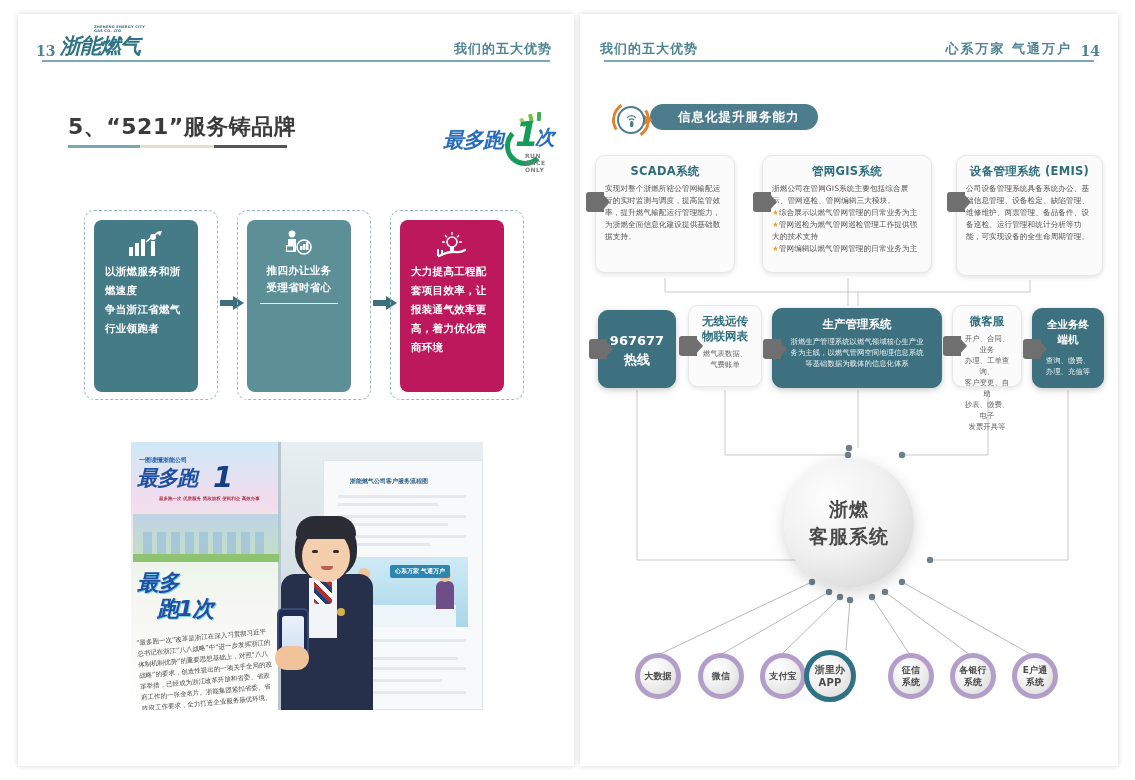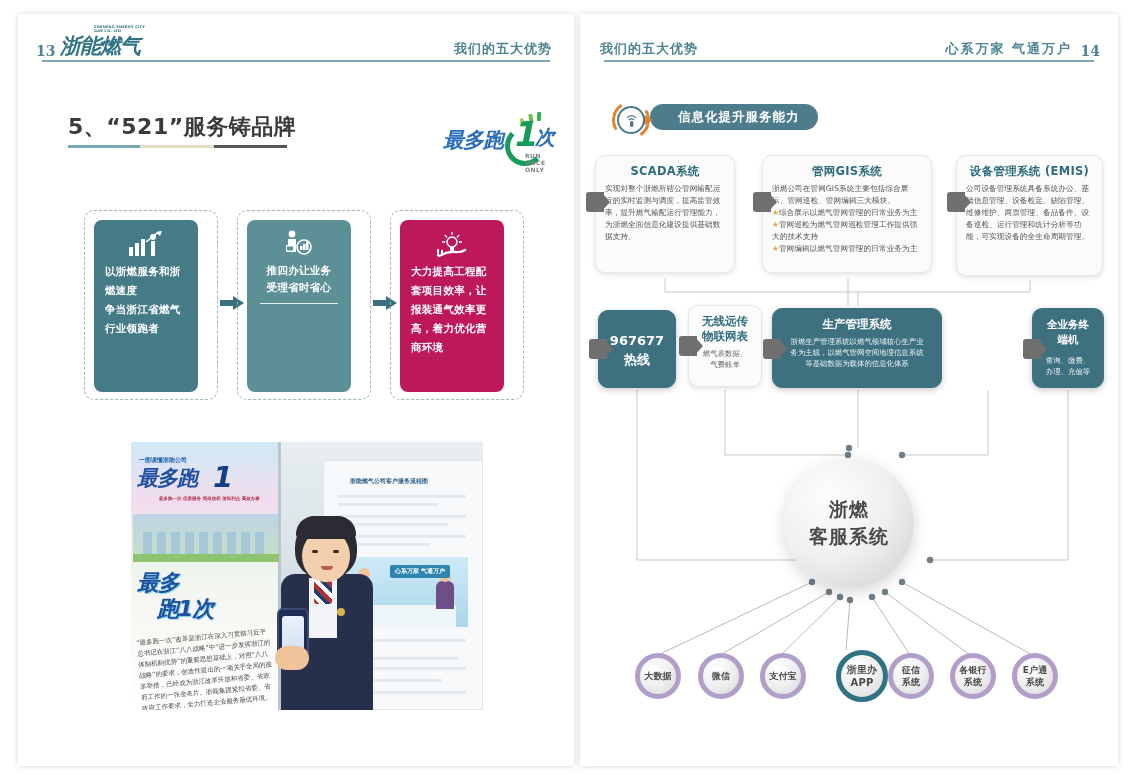--- a/index.html
+++ b/index.html
@@ -552,20 +552,31 @@
     <div class="card dark r2c">
       <div class="tab" style="top:30px"></div>
       <div class="midttl" style="color:#fff">生产管理系统</div>
       <div class="midsub">
         <div>浙燃生产管理系统以燃气领域核心生产业</div>
         <div>务为主线，以燃气管网空间地理信息系统</div>
         <div>等基础数据为载体的信息化体系</div>
       </div>
     </div>
 
+    <div class="card r2d">
+      <div class="tab" style="top:30px"></div>
+      <div class="midttl">微客服</div>
+      <div class="midsub">
+        <div>开户、合同、业务</div>
+        <div>办理、工单查询、</div>
+        <div>客户变更、自助</div>
+        <div>抄表、缴费、电子</div>
+        <div>发票开具等</div>
+      </div>
+    </div>
 
     <div class="card dark r2e">
       <div class="tab" style="top:30px"></div>
       <div class="midttl" style="color:#fff;font-size:10.5px">全业务终端机</div>
       <div class="midsub" style="margin-top:8px">
         <div>查询、缴费、</div>
         <div>办理、充值等</div>
       </div>
     </div>
 
@@ -576,21 +587,21 @@
 
     <div class="node" style="left:55px;top:653px">
       <b>大数据</b>
     </div>
     <div class="node" style="left:118px;top:653px">
       <b>微信</b>
     </div>
     <div class="node" style="left:180px;top:653px">
       <b>支付宝</b>
     </div>
-    <div class="node teal" style="left:256px;top:650px">
+    <div class="node teal" style="left:224px;top:650px">
       <b>浙里办</b>
       <b>APP</b>
     </div>
     <div class="node" style="left:308px;top:653px">
       <b>征信</b>
       <b>系统</b>
     </div>
     <div class="node" style="left:370px;top:653px">
       <b>各银行</b>
       <b>系统</b>

